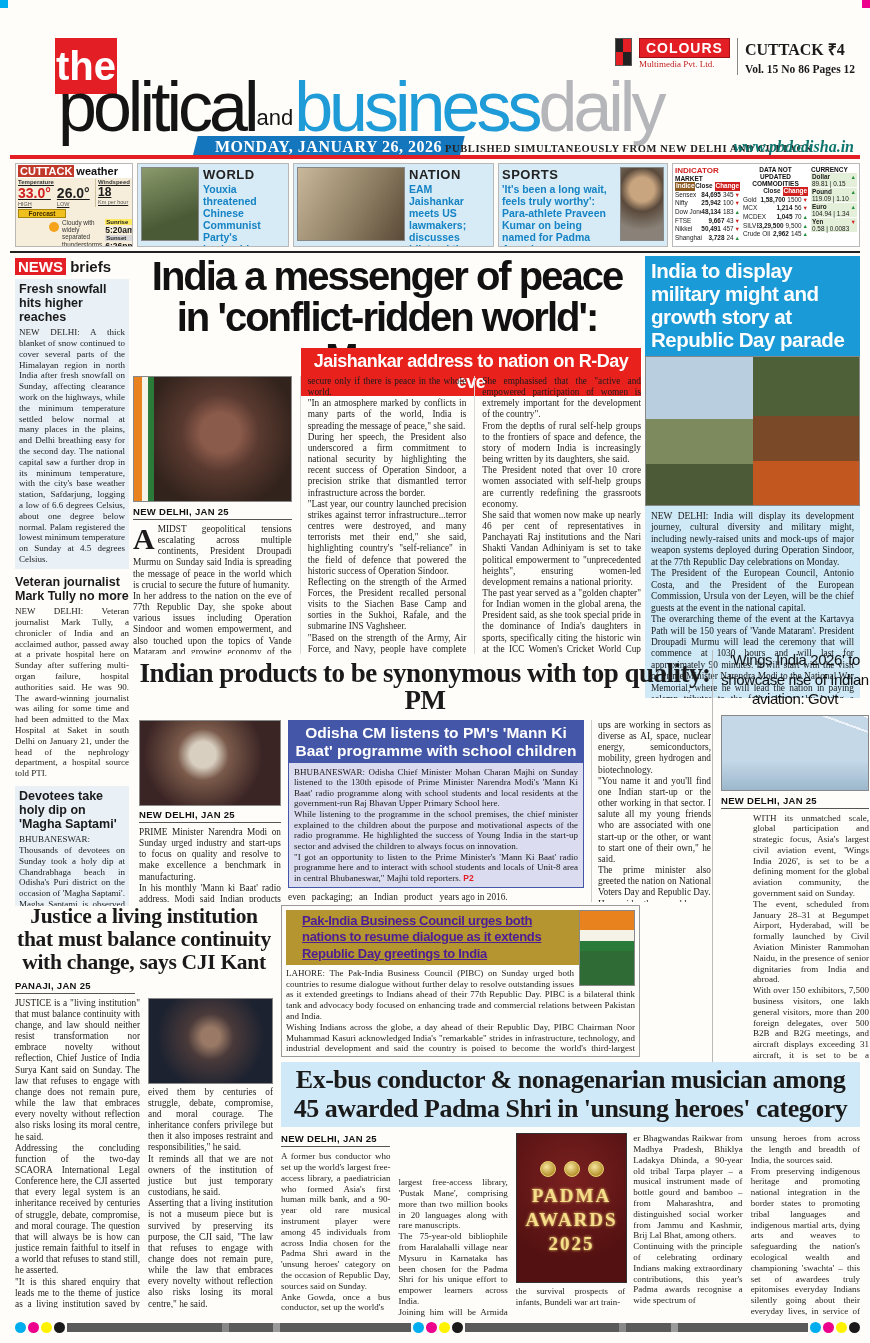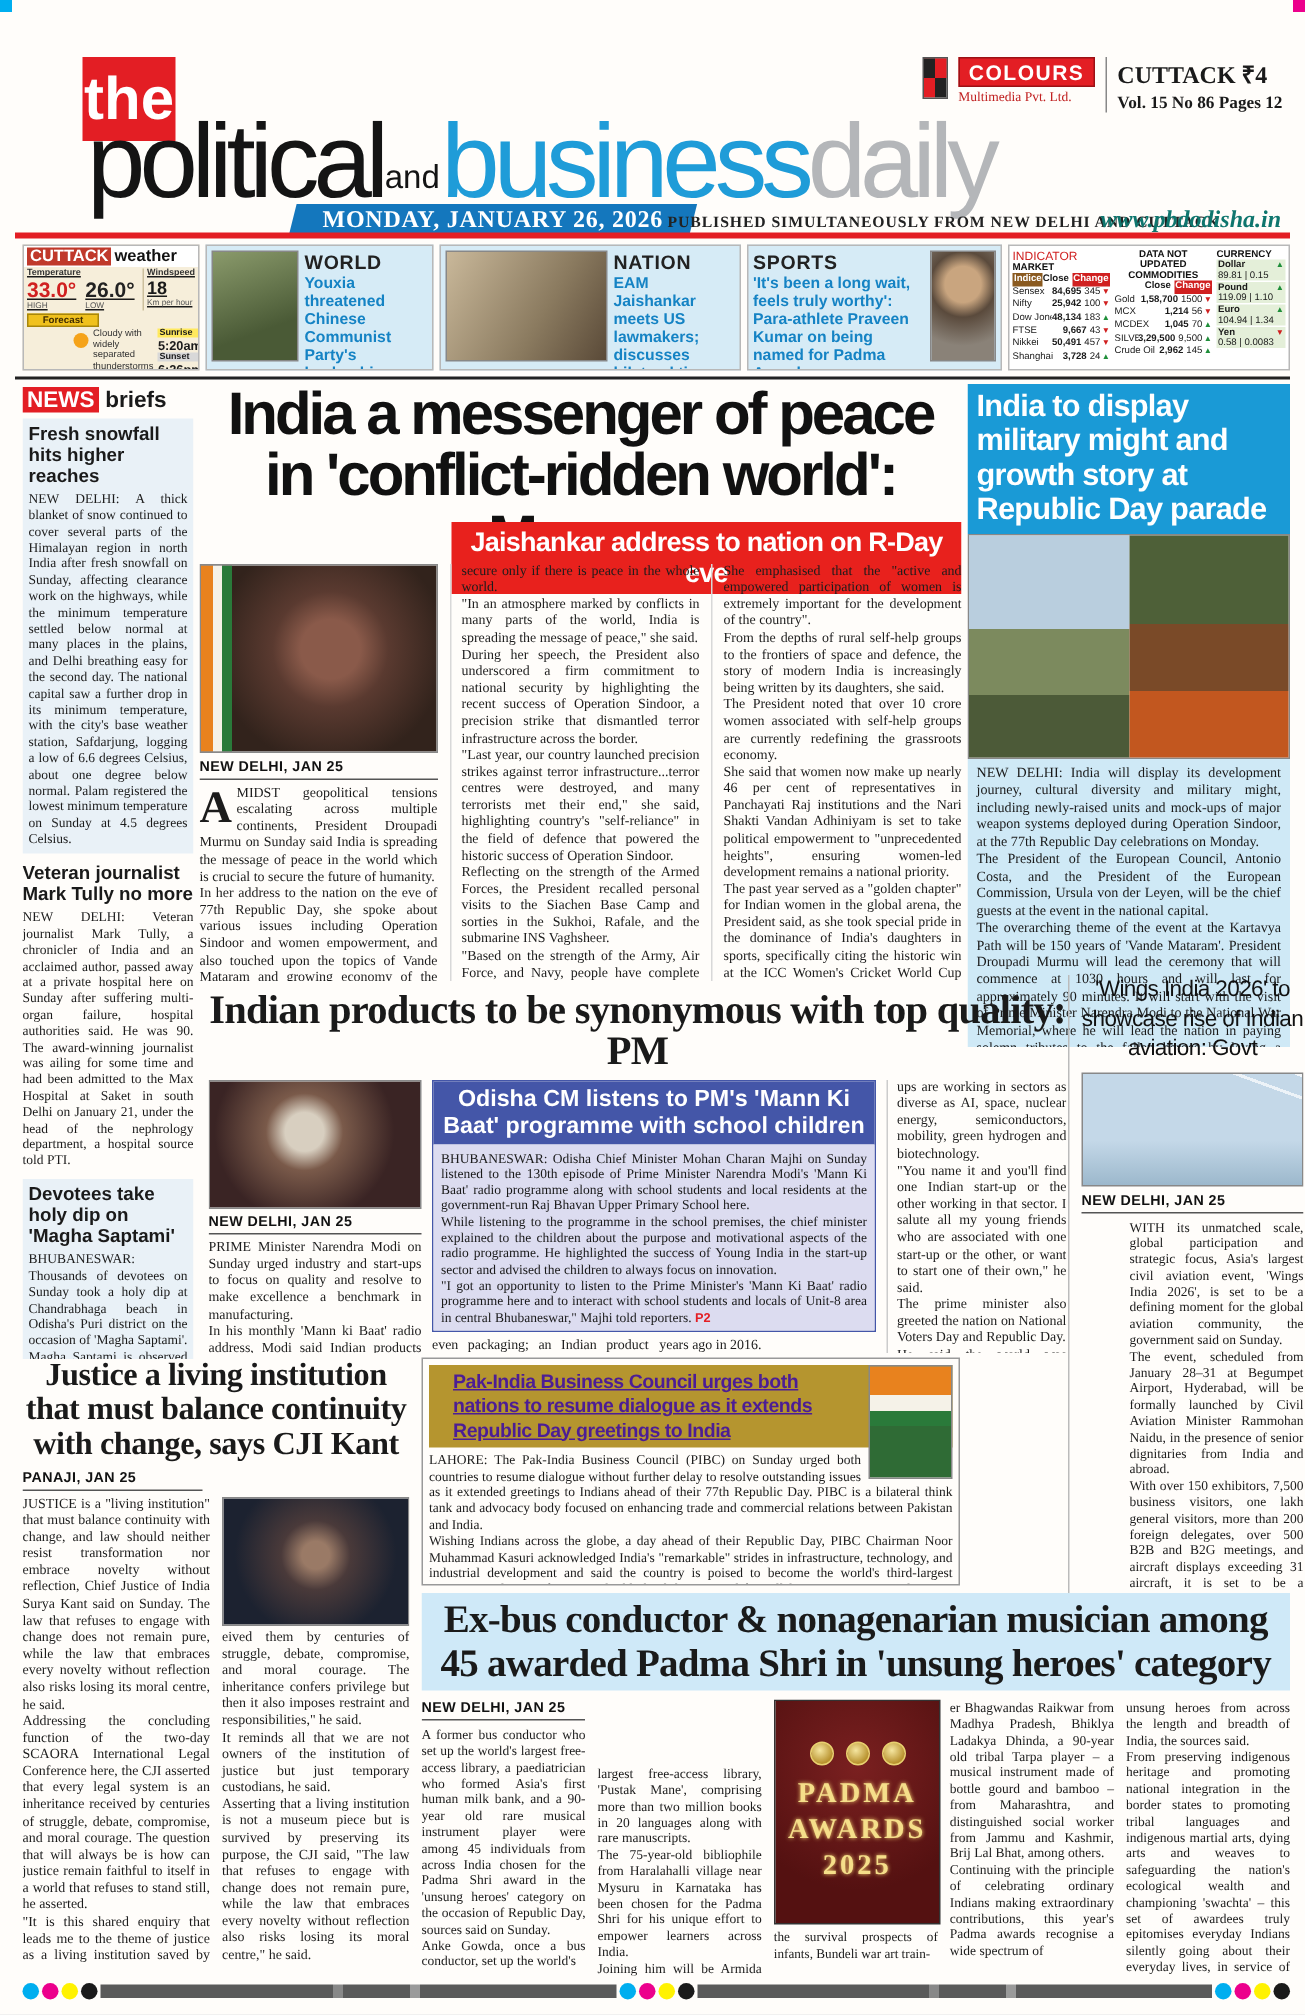--- a/index.html
+++ b/index.html
@@ -56,21 +56,21 @@
   .w-srv{font-weight:bold;font-size:8.5px;}
   .teaser{background:#d6ebf6;display:flex;gap:4px;padding:3px;font-family:"Liberation Sans",sans-serif;}
   .t-world{left:137px;width:152px;}
   .t-nation{left:293px;width:201px;}
   .t-sports{left:498px;width:170px;}
   .t-photo{flex:none;border:1px solid #999;}
   .t-sec{font-weight:bold;font-size:13px;color:#222;letter-spacing:.5px;}
   .t-head{color:#1583c4;font-weight:bold;font-size:10.5px;line-height:1.15;margin-top:1px;}
   .indicator{left:672px;width:188px;background:#fff;font-family:"Liberation Sans",sans-serif;padding:2px;display:flex;gap:3px;}
   .ind-col{flex:1;min-width:0;}
-  .ind-title{color:#d02020;font-weight:normal;font-size:8px;}
+  .ind-title{color:#d02020;font-weight:bold;font-size:8px;}
   .ind-sub{font-weight:bold;font-size:6.5px;color:#111;}
   .mrow{display:flex;font-size:6.4px;line-height:1.35;white-space:nowrap;}
   .mname{flex:1;overflow:hidden;}
   .mclose{font-weight:bold;margin-right:2px;}
   .mhdr{font-weight:bold;background:#8a5a20;color:#fff;padding:0 1px;}
   .mhdr2{font-weight:bold;background:#d02020;color:#fff;padding:0 1px;}
   .up::after{content:"▲";color:#1f8f3a;font-size:5.5px;margin-left:1px;}
   .down::after{content:"▼";color:#d02020;font-size:5.5px;margin-left:1px;}
   .cur-row{background:#e4efd9;margin-bottom:1px;padding:0 1px;font-size:6.4px;}
   .cur-name{font-weight:bold;display:flex;justify-content:space-between;}

